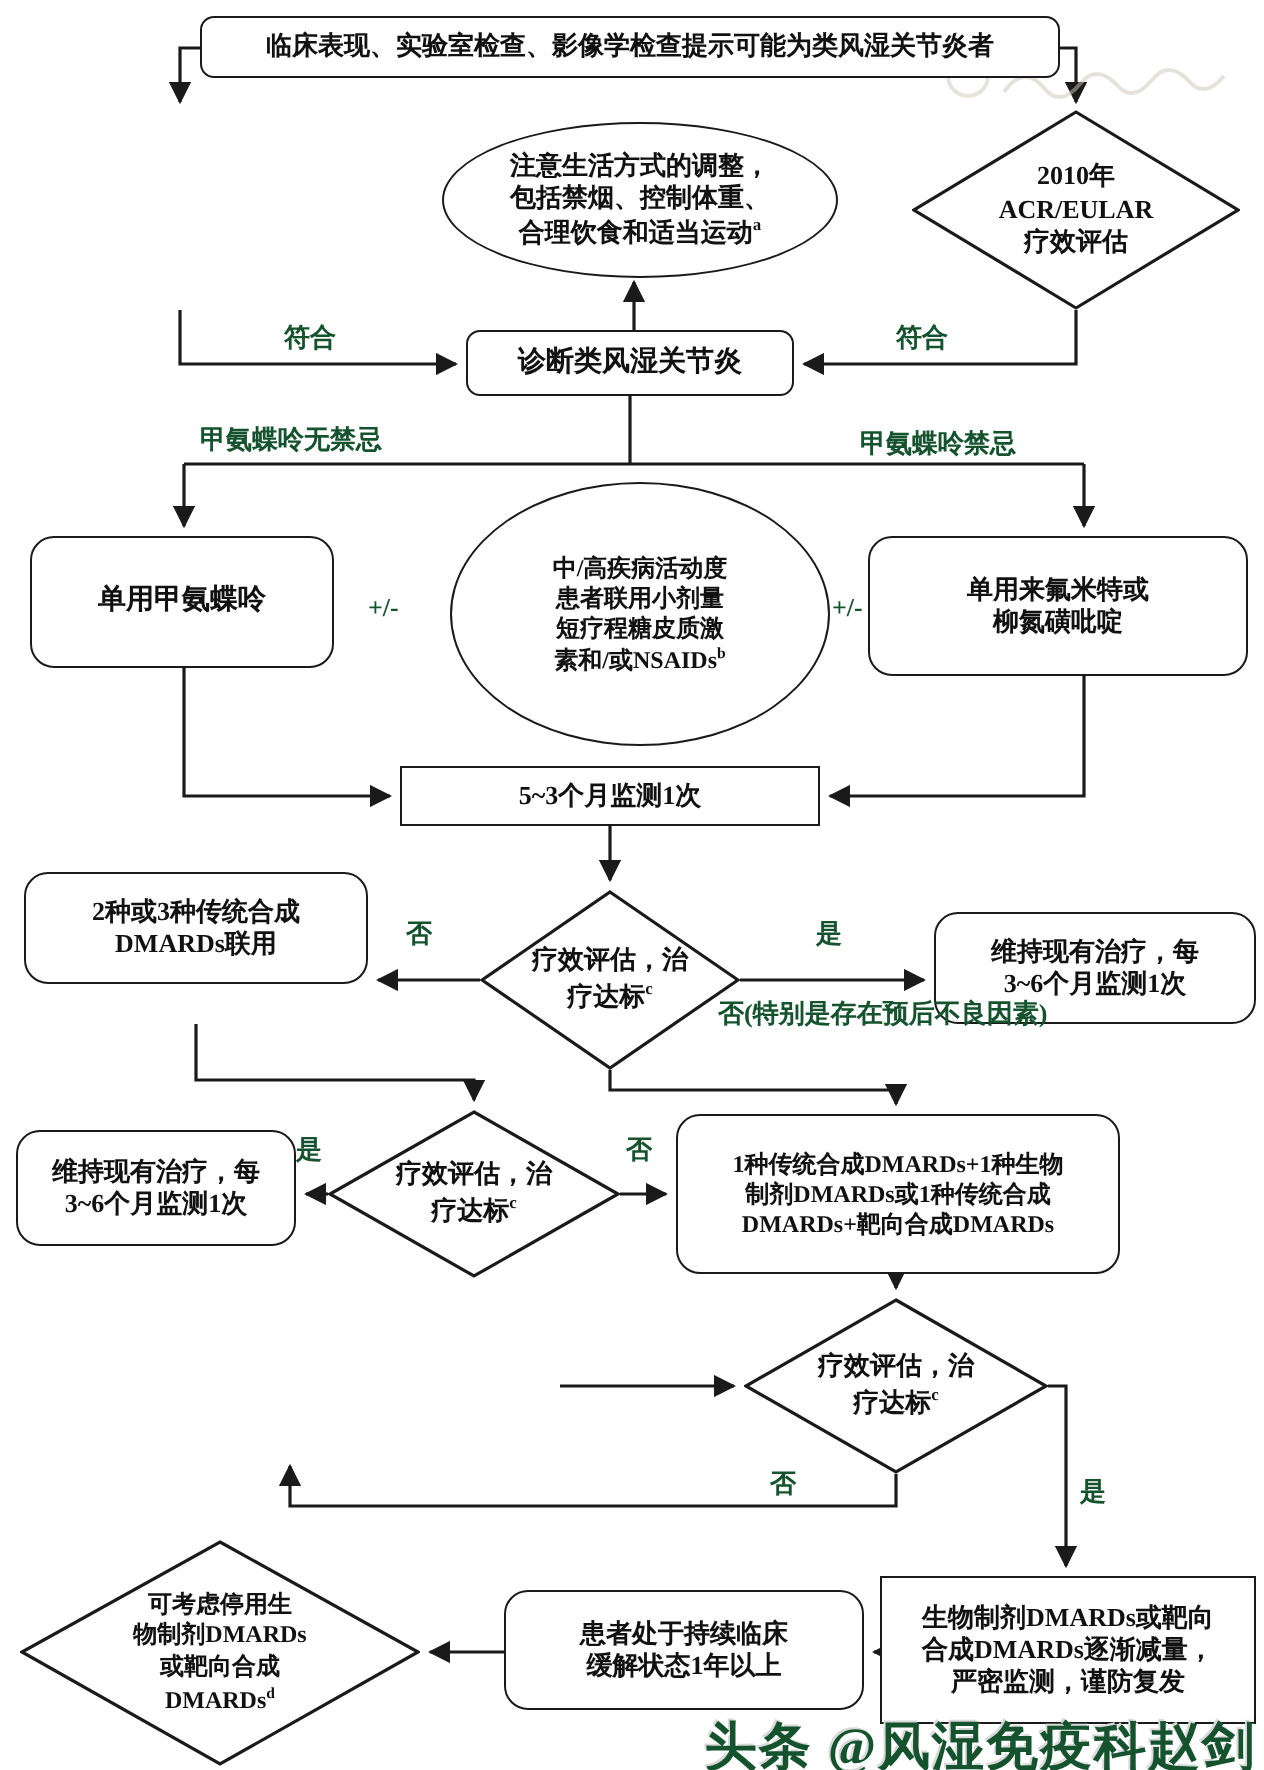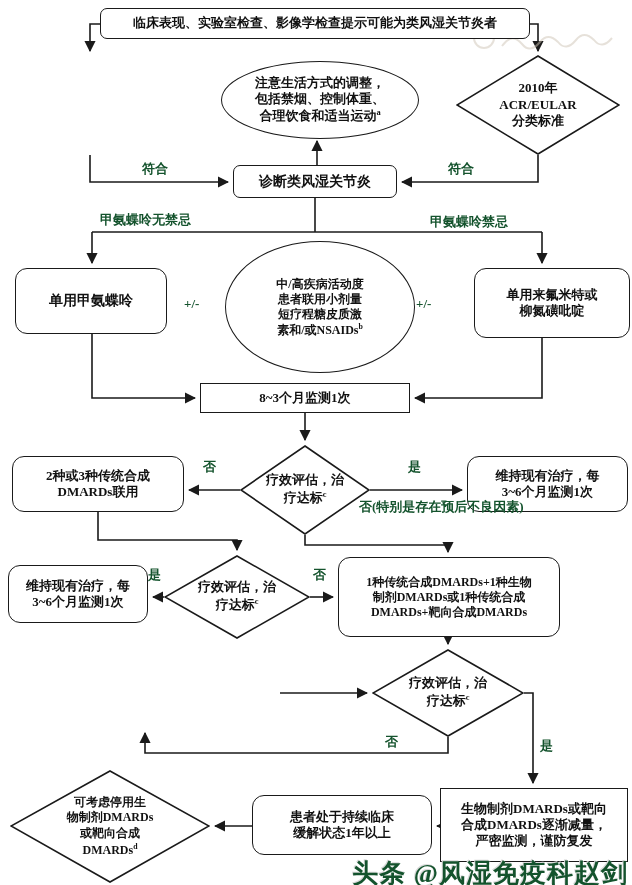--- a/index.html
+++ b/index.html
@@ -91,21 +91,21 @@
     <span>临床表现、实验室检查、影像学检查提示可能为类风湿关节炎者</span>
   </div>
 
 
   <div class="diamond fs13" style="left:456px;top:55px;width:164px;height:100px;">
     <svg class="dshape" width="164" height="100" viewBox="0 0 164 100">
         <polygon points="82,1 163,50 82,99 1,50"></polygon>
       </svg>
     <div class="dtext">2010年
 ACR/EULAR
-分类标准</div>
+疗效评估</div>
   </div>
 
   <div class="node ellipse fs13" style="left:221px;top:61px;width:198px;height:78px;">
     <span><span>注意生活方式的调整，
 包括禁烟、控制体重、
 合理饮食和适当运动</span><sup>a</sup></span>
   </div>
 
   <div class="node round fs14" style="left:15px;top:268px;width:152px;height:66px;">
     <span>单用甲氨蝶呤</span>
@@ -115,38 +115,38 @@
     <span>诊断类风湿关节炎</span>
   </div>
 
   <div class="node ellipse fs12" style="left:225px;top:241px;width:190px;height:132px;">
     <span><span>中/高疾病活动度
 患者联用小剂量
 短疗程糖皮质激
 素和/或NSAIDs</span><sup>b</sup></span>
   </div>
 
-  <div class="node round fs13" style="left:474px;top:268px;width:156px;height:70px;">
+  <div class="node round fs13" style="left:434px;top:268px;width:190px;height:70px;">
     <span>单用来氟米特或
 柳氮磺吡啶</span>
   </div>
 
   <div class="node rect fs13" style="left:200px;top:383px;width:210px;height:30px;">
-    <span>8~3个月监测1次</span>
+    <span>5~3个月监测1次</span>
   </div>
 
   <div class="diamond fs13" style="left:240px;top:445px;width:130px;height:90px;">
     <svg class="dshape" width="130" height="90" viewBox="0 0 130 90">
         <polygon points="65,1 129,45 65,89 1,45"></polygon>
       </svg>
     <div class="dtext"><span>疗效评估，治
 疗达标</span><sup>c</sup></div>
   </div>
 
-  <div class="node round fs13" style="left:12px;top:456px;width:172px;height:56px;">
+  <div class="node round fs13" style="left:12px;top:436px;width:172px;height:56px;">
     <span>2种或3种传统合成
 DMARDs联用</span>
   </div>
 
   <div class="node round fs13" style="left:467px;top:456px;width:161px;height:56px;">
     <span>维持现有治疗，每
 3~6个月监测1次</span>
   </div>
 
   <div class="node round fs13" style="left:8px;top:565px;width:140px;height:58px;">

